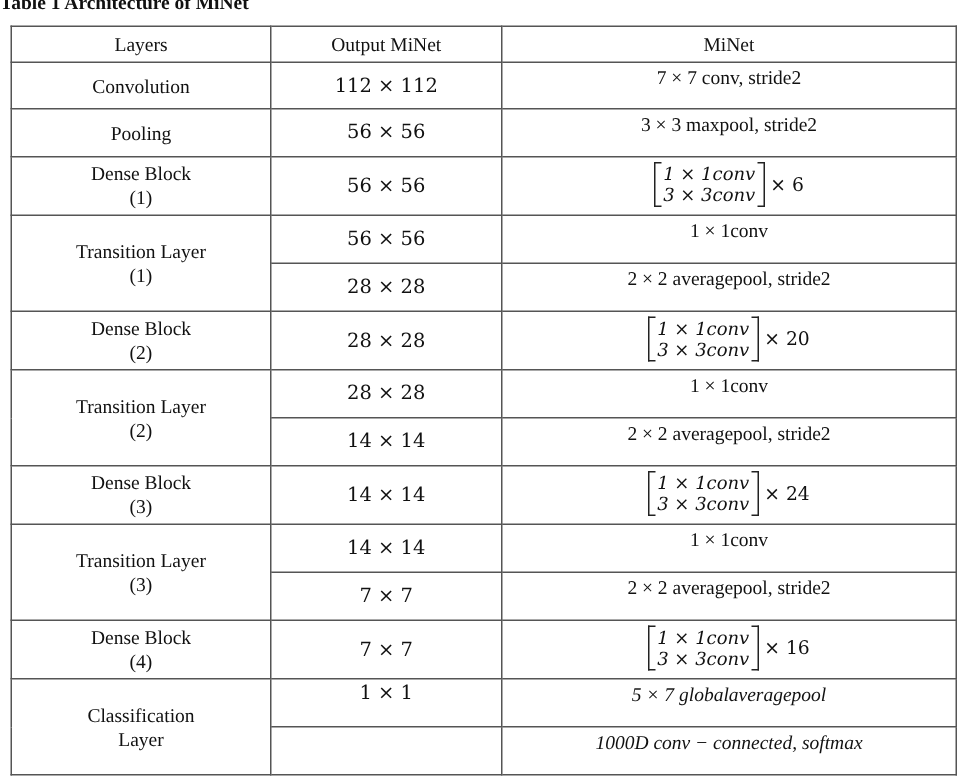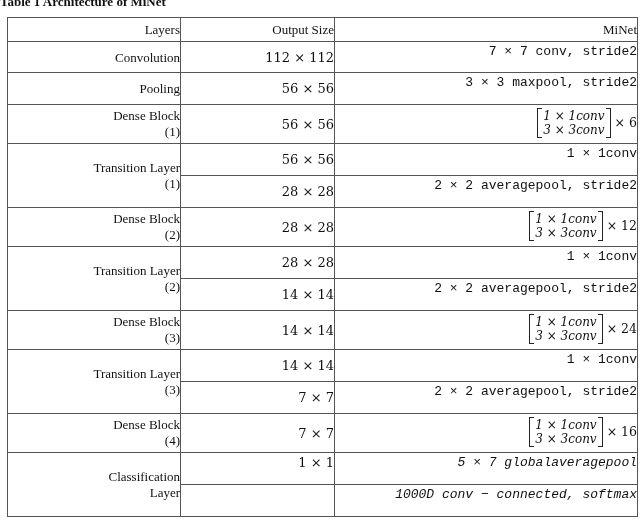--- a/index.html
+++ b/index.html
@@ -1,24 +1,24 @@
 <!DOCTYPE html>
 <html><head>
 <meta charset="utf-8">
 <style>
   html, body { margin:0; padding:0; background:#ffffff; }
   body { width:640px; height:519px; position:relative; overflow:hidden; font-family:"Liberation Serif", serif; color:#111; }
   .caption { position:absolute; left:0; top:-6px; font-weight:bold; font-size:13px; white-space:nowrap; }
   table.arch { position:absolute; left:7px; top:17px; border-collapse:collapse; table-layout:fixed; width:630px; }
-  table.arch td { border:1.5px solid #555; text-align:right; padding:0; font-size:13px; line-height:15px; }
+  table.arch td { border:1.5px solid #555; text-align:center; padding:0; font-size:13px; line-height:15px; }
   col.c1 { width:173px; } col.c2 { width:154px; } col.c3 { width:303px; }
   td.top { vertical-align:top; padding-top:2px !important; }
   td.mid { vertical-align:middle; }
   .num { font-family:"DejaVu Serif", serif; font-size:12.5px;margin-top:16px; }
-  .math { font-family:Liberation Mono, monospace; font-size:12.5px; }
+  .math { font-family:Liberation Serif, serif; font-size:12.5px; }
   .mat { display:inline-flex; align-items:center; font-family:"DejaVu Serif", serif; font-size:12px; }
   .bracket { display:inline-block; width:4px; height:28px; border:1.2px solid #222; }
   .bl { border-right:none; }
   .br { border-left:none; }
   .rows { display:inline-flex; flex-direction:column; line-height:14px; padding:0 1px; }
   .rows i { font-style:italic; }
   .mult { margin-left:4px; font-size:12.5px; }
   .stack { display:block; line-height:16px; }
 </style>
 </head>
@@ -28,21 +28,21 @@
 
 <table class="arch">
   <colgroup>
       <col class="c1">
       <col class="c2">
       <col class="c3">
     </colgroup>
   <tbody>
     <tr style="height:24px">
       <td class="mid">Layers</td>
-      <td class="mid">Output Size</td>
+      <td class="mid">Output MiNet</td>
       <td class="mid">MiNet</td>
     </tr>
 
     <tr style="height:31px">
       <td class="mid">Convolution</td>
       <td class="mid num">112 × 112</td>
       <td class="top math">7 × 7 conv, stride2</td>
     </tr>
 
     <tr style="height:32px">
@@ -90,21 +90,21 @@
       </td>
       <td class="mid num">28 × 28</td>
       <td class="mid">
         <span class="mat">
           <span class="bracket bl"></span>
           <span class="rows">
               <i>1 × 1conv</i>
               <i>3 × 3conv</i>
             </span>
           <span class="bracket br"></span>
-          <span class="mult">× 12</span>
+          <span class="mult">× 20</span>
         </span>
       </td>
     </tr>
 
     <tr style="height:32px">
       <td class="mid" rowspan="2">
         <span class="stack">Transition Layer</span>
         <span class="stack">(2)</span>
       </td>
       <td class="mid num">28 × 28</td>

